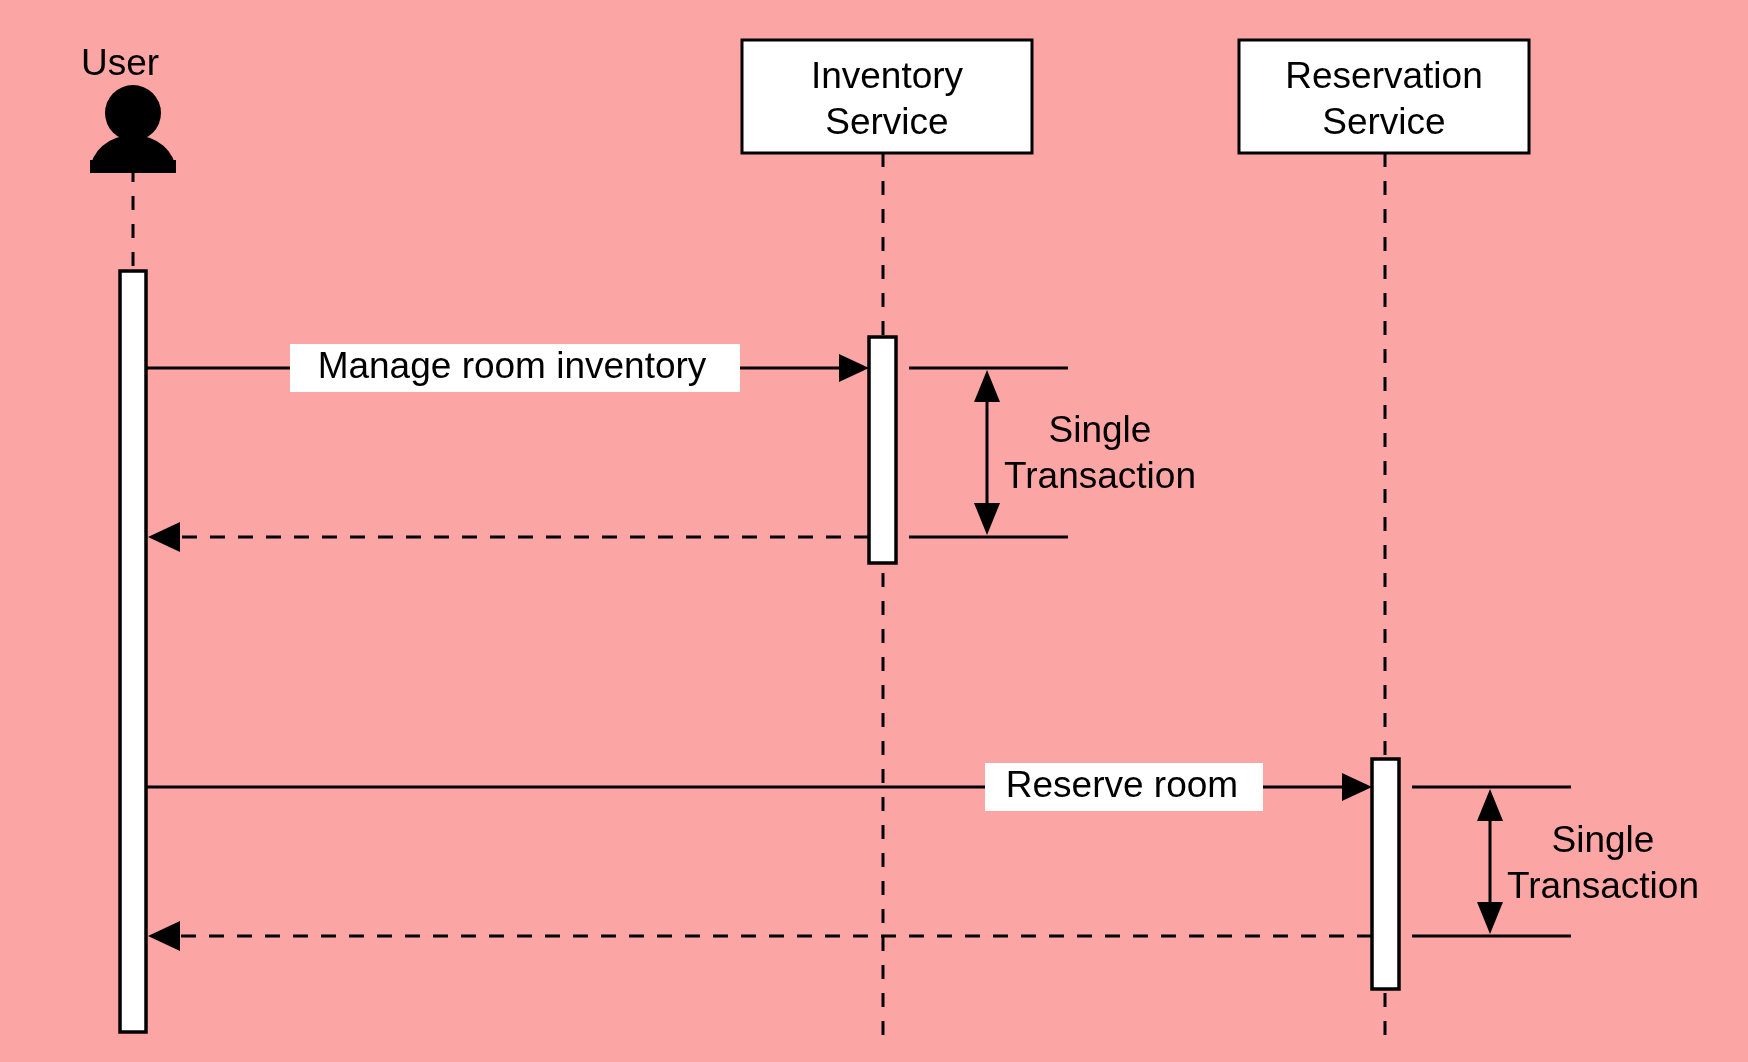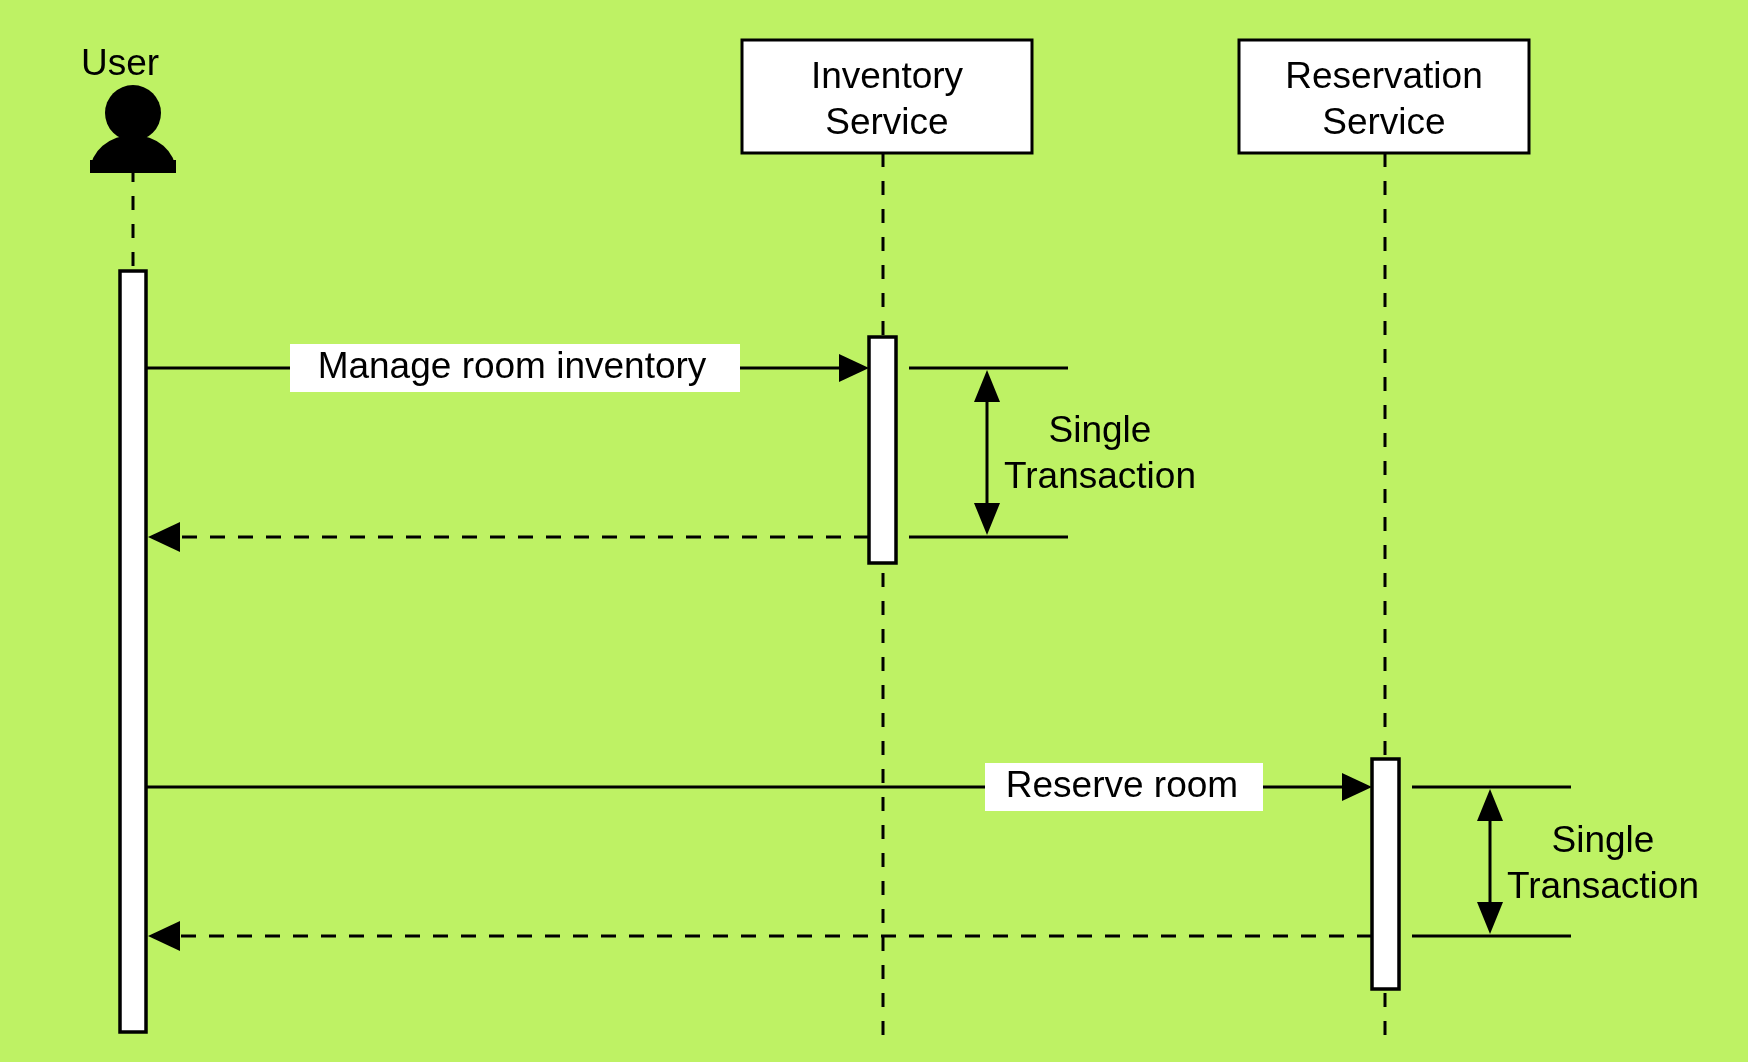--- a/index.html
+++ b/index.html
@@ -7,21 +7,21 @@
     padding: 0;
     background: #ffffff;
   }
   body {
     font-family: "Liberation Sans", sans-serif;
   }
   #diagram-root {
     position: relative;
     width: 1748px;
     height: 1062px;
-    background: #bef264;
+    background: #fca5a5;
     overflow: hidden;
     text-align: right;
   }
   svg#sequence-diagram {
     display: block;
     width: 1748px;
     height: 1062px;
   }
   .lifeline-dash {
     stroke: #000000;

